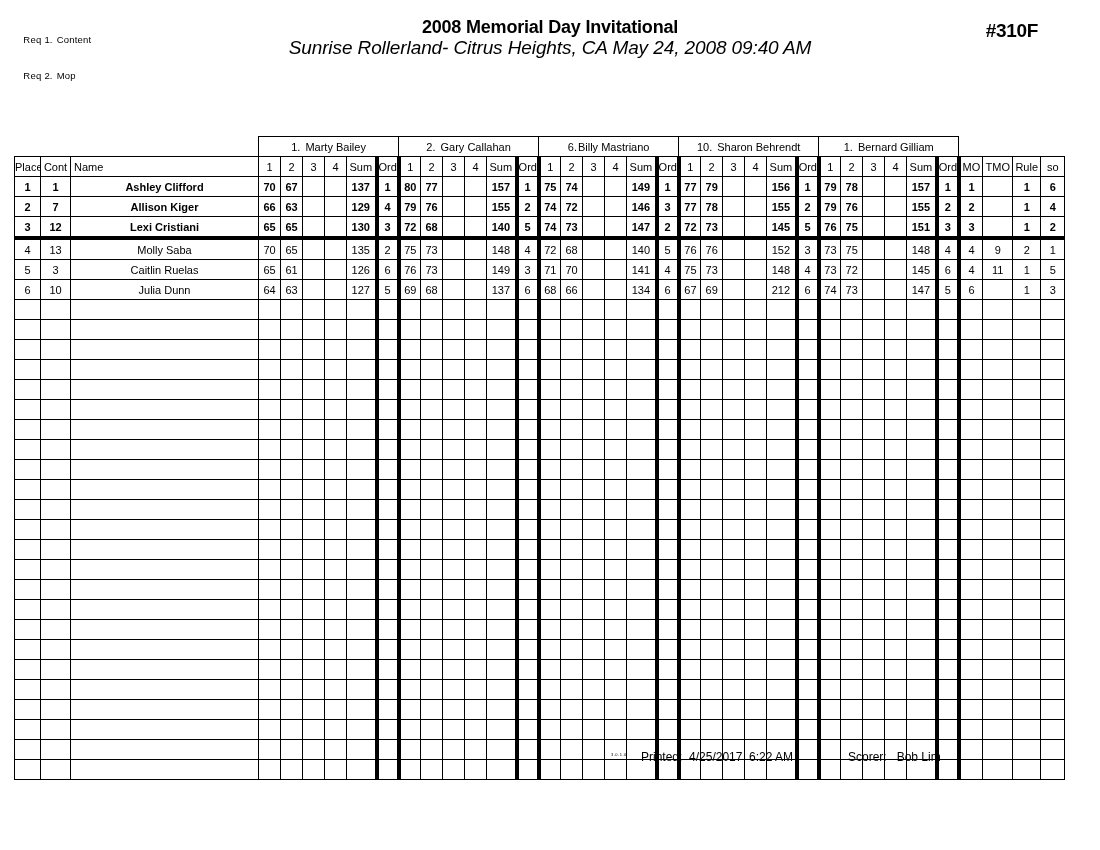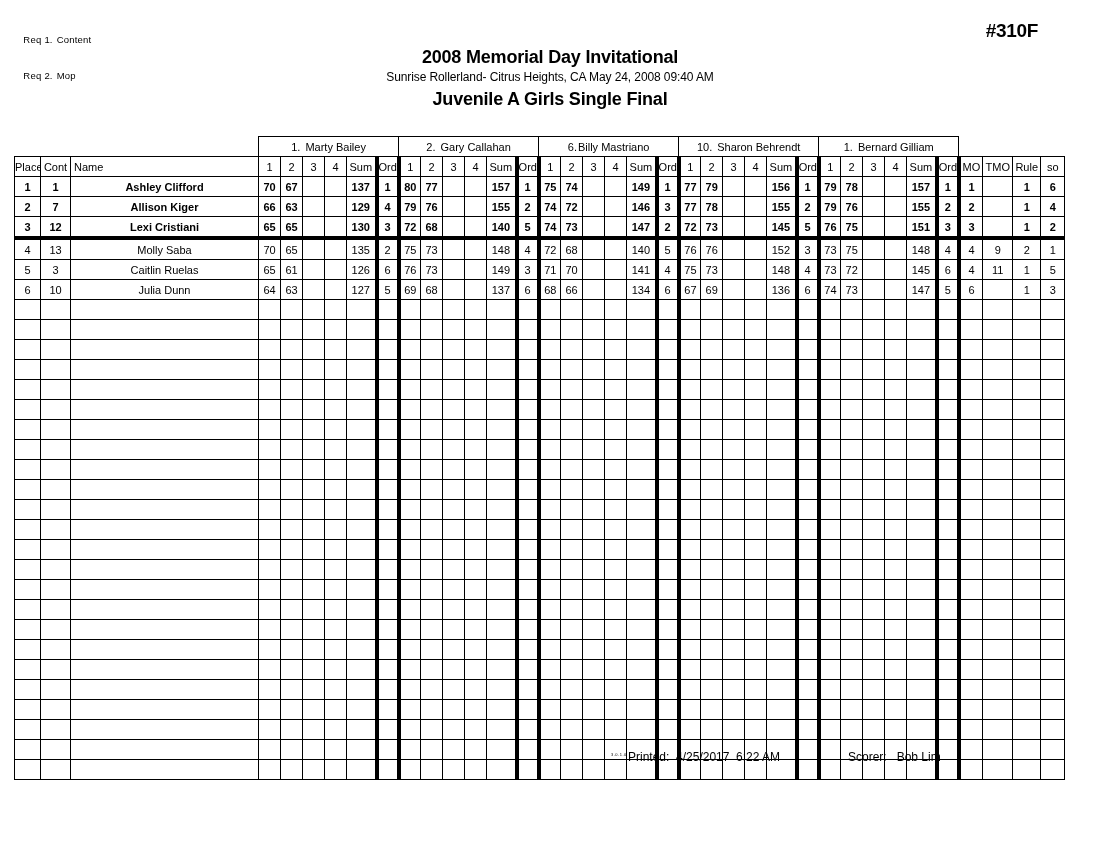--- a/index.html
+++ b/index.html
@@ -29,32 +29,32 @@
   .req-line .req-lbl { margin-right: 3px; }
   .req-line .req-num { margin-right: 4px; }
 
   
   .header {
     position: absolute;
     left: 0;
     top: 16px;
     width: 1100px;
     text-align: center;
-    margin-top: 30px;
   }
   .h-title {
     font-size: 18px;
     font-weight: bold;
     line-height: 22px;
     letter-spacing: -0.2px;
   }
   .h-venue {
-    font-size: 12px;
+    font-size: 19px;
     line-height: 19px;
     letter-spacing: -0.1px;
+    font-style: italic;
   }
   .h-event {
     font-size: 18px;
     font-weight: bold;
     line-height: 24px;
     letter-spacing: -0.2px;
   }
   .h-report {
     font-size: 14.5px;
     line-height: 20px;
@@ -159,21 +159,21 @@
   .f-ver {
     position: absolute;
     left: 611px;
     top: 2px;
     font-size: 4px;
     letter-spacing: 0.5px;
     color: #000;
   }
   .f-printed {
     position: absolute;
-    left: 628px;
+    left: 641px;
     top: 0px;
     font-size: 12px;
     white-space: pre;
   }
   .f-scorer {
     position: absolute;
     left: 848px;
     top: 0px;
     font-size: 12px;
     white-space: pre;
@@ -187,21 +187,20 @@
     <span class="req-lbl">Req</span><span class="req-num">1.</span><span>Content</span>
   </div>
   <div class="req-line">
     <span class="req-lbl">Req</span><span class="req-num">2.</span><span>Mop</span>
   </div>
 </div>
 
 <div class="header">
   <div class="h-title">2008 Memorial Day Invitational</div>
   <div class="h-venue">Sunrise Rollerland- Citrus Heights, CA  May 24, 2008  09:40 AM</div>
-  <div class="h-event">Juvenile A Girls Single Final</div>
 </div>
 <div class="h-code">#310F</div>
 
 <div class="sheet">
   <table class="grid">
     <colgroup id="cols">
         <col style="width: 26px;">
         <col style="width: 30px;">
         <col style="width: 188px;">
         <col style="width: 22px;">
@@ -504,21 +503,21 @@
           <td class="num">68</td>
           <td class="num">66</td>
           <td class="num"></td>
           <td class="num"></td>
           <td class="num">134</td>
           <td class="ord tl tr">6</td>
           <td class="num">67</td>
           <td class="num">69</td>
           <td class="num"></td>
           <td class="num"></td>
-          <td class="num">136</td>
+          <td class="num">212</td>
           <td class="ord tl tr">6</td>
           <td class="num">74</td>
           <td class="num">73</td>
           <td class="num"></td>
           <td class="num"></td>
           <td class="num">147</td>
           <td class="ord tl tr">5</td>
           <td class="num">6</td>
           <td class="num"></td>
           <td class="num">1</td>

